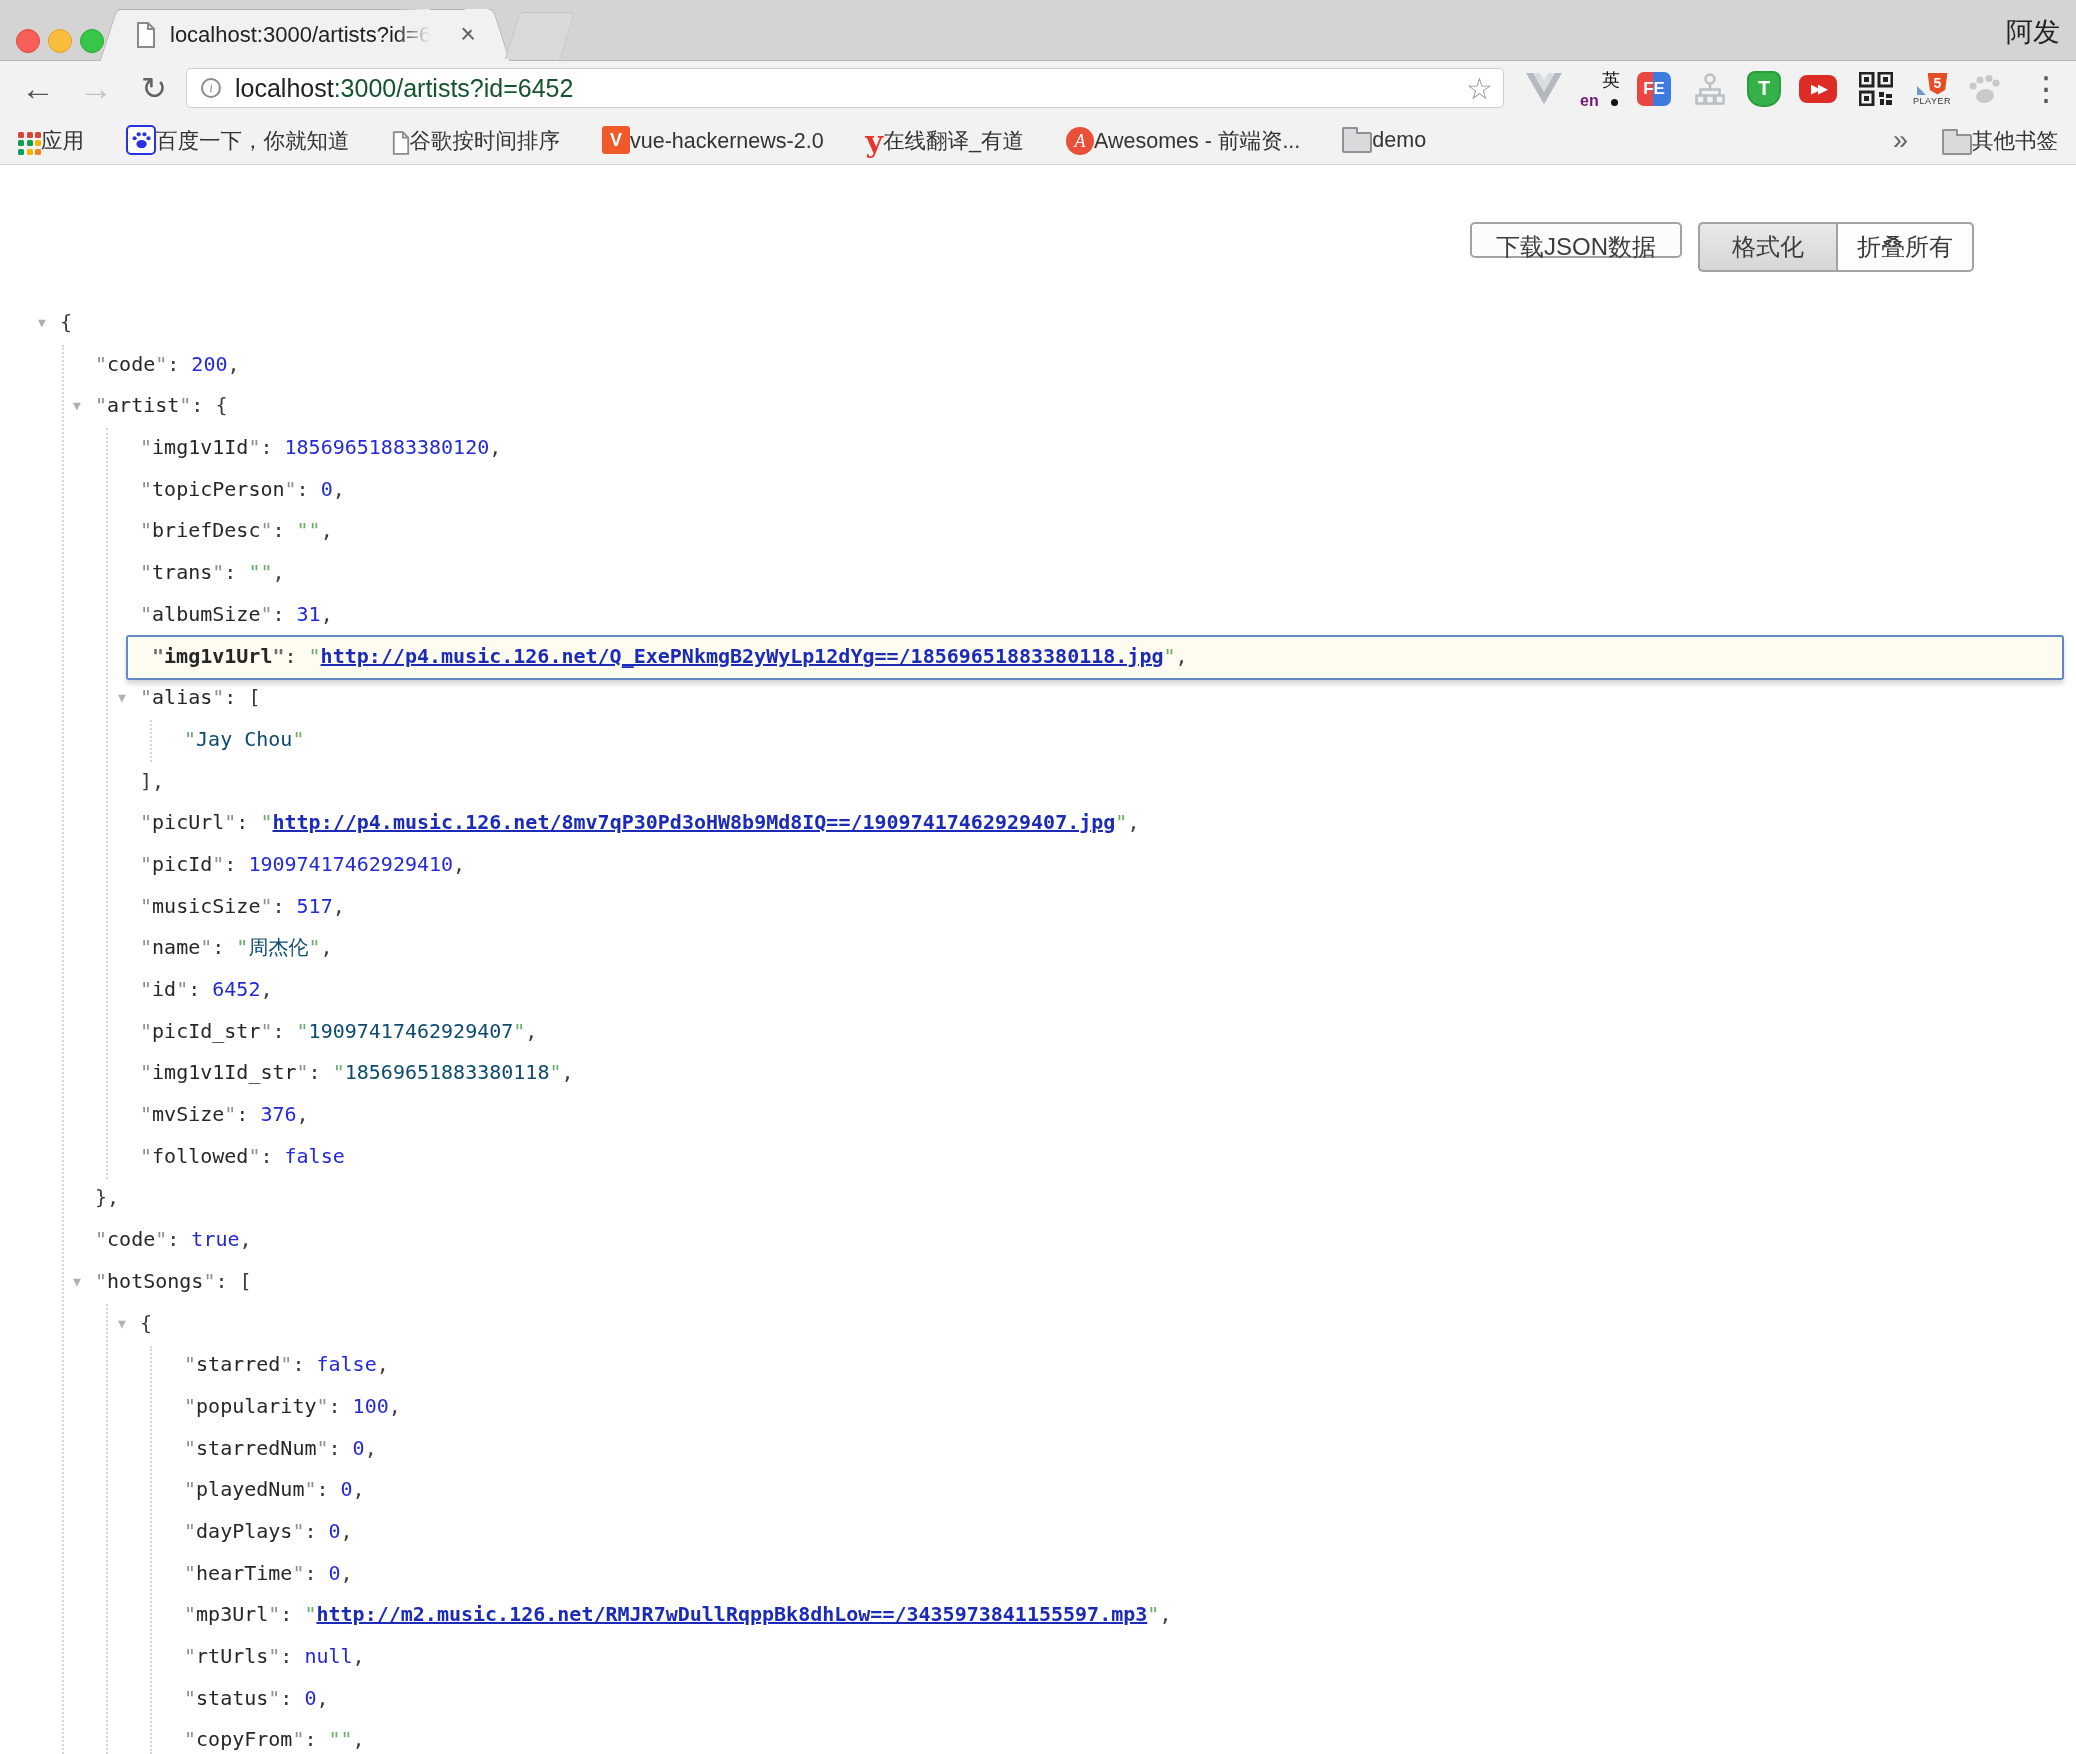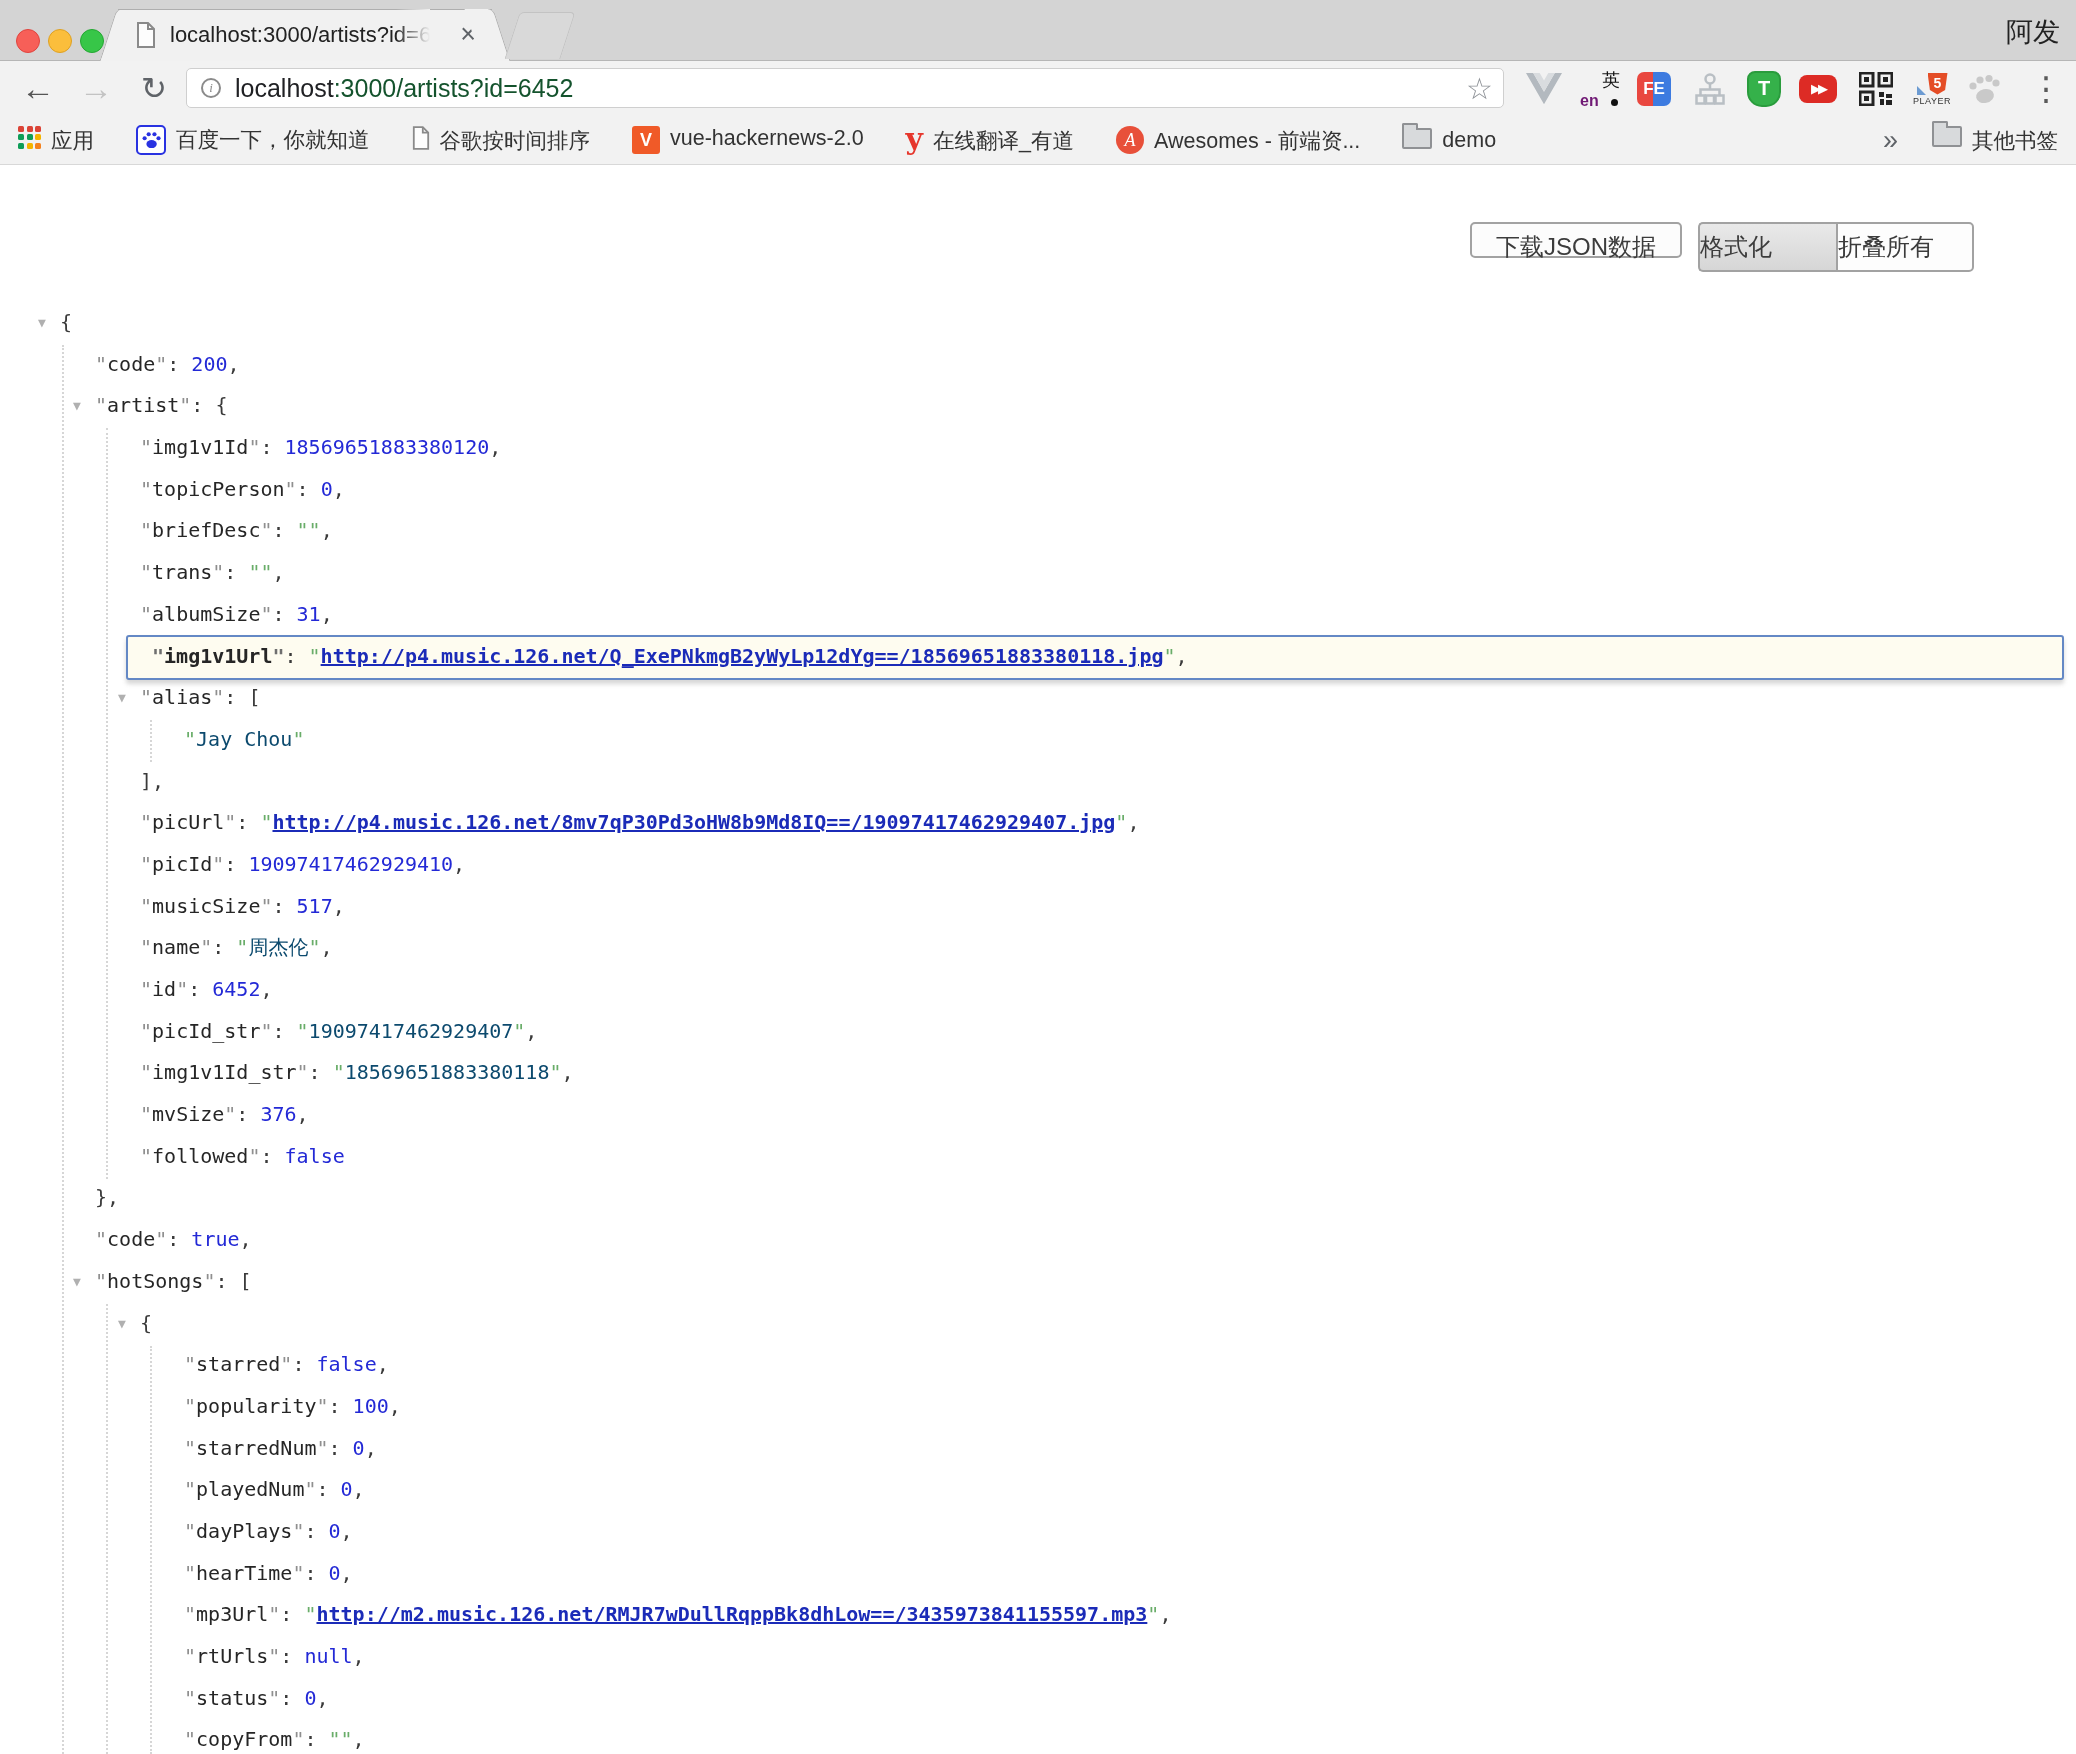--- a/index.html
+++ b/index.html
@@ -55,37 +55,37 @@
   .qr-ext{left:1856px;}
   .h5-ext{left:1906px;width:52px;flex-direction:column;gap:1px;}
   .h5-row{display:flex;align-items:flex-end;gap:2px;}
   .h5-blue{width:0;height:0;border-left:9px solid #6c9bd2;border-top:9px solid transparent;}
   .h5-shield{width:20px;height:22px;background:#e44d26;clip-path:polygon(0 0,100% 0,88% 80%,50% 100%,12% 80%);color:#fff;font-weight:bold;font-size:14px;text-align:center;line-height:20px;}
   .h5-caption{font-size:9px;color:#333;letter-spacing:.5px;}
   .paw-ext{left:1964px;}
   .menu-ic{left:2026px;width:40px;font-size:33px;color:#5a5a5a;}
   
   .bookmarks{position:absolute;left:0;top:116px;width:2076px;height:49px;background:#f2f2f2;border-bottom:1px solid #d8d8d8;box-sizing:border-box;display:flex;align-items:center;padding-left:18px;}
-  .bm{display:flex;align-items:flex-start;gap:10px;margin-right:42px;font-size:21.5px;color:#333;white-space:nowrap;}
+  .bm{display:flex;align-items:flex-end;margin-right:42px;font-size:21.5px;color:#333;white-space:nowrap;}
   .appsgrid{display:grid;grid-template-columns:repeat(3,6px);grid-template-rows:repeat(3,6px);gap:2.5px;}
   .appsgrid i{border-radius:1.5px;}
   .baidu-box{width:30px;height:30px;background:#fff;border:2px solid #2932e1;border-radius:5px;box-sizing:border-box;display:flex;align-items:center;justify-content:center;}
   .v-badge{width:28px;height:28px;background:#f05a28;border-radius:3px;color:#fff;font-weight:bold;font-size:18px;text-align:center;line-height:28px;}
   .y-badge{color:#e6362c;font-weight:bold;font-size:30px;font-family:"DejaVu Serif",serif;line-height:26px;}
   .a-badge{width:28px;height:28px;background:#e8503a;border-radius:50%;color:#fff;font-size:18px;font-family:"Liberation Serif",serif;font-style:italic;text-align:center;line-height:28px;}
   .folder{position:relative;width:30px;height:21px;background:#d8dadc;border:2px solid #8f9194;border-radius:2px;box-sizing:border-box;}
   .folder::before{content:"";position:absolute;left:-2px;top:-7px;width:12px;height:5px;background:#d8dadc;border:2px solid #8f9194;border-bottom:none;border-radius:2px 2px 0 0;}
   .bm-right{margin-left:auto;display:flex;align-items:center;gap:34px;padding-right:18px;}
   .chev{font-size:27px;color:#5f6368;}
   
   .content{position:absolute;left:0;top:165px;width:2076px;height:1589px;background:#fff;}
   .btn{position:absolute;box-sizing:border-box;border:2px solid #a2a2a2;border-radius:5px;font-size:24px;color:#3c3c3c;text-align:center;line-height:46px;background:#fcfcfc;}
   .dl-btn{left:1470px;top:57px;width:212px;height:36px;}
   .seg{position:absolute;left:1698px;top:57px;height:50px;display:flex;}
-  .seg-btn{box-sizing:border-box;border:2px solid #a2a2a2;font-size:24px;color:#3c3c3c;text-align:left;line-height:46px;height:50px;}
+  .seg-btn{box-sizing:border-box;border:2px solid #a2a2a2;font-size:24px;color:#3c3c3c;text-align:center;line-height:46px;height:50px;}
   .seg-left{width:138px;border-radius:5px 0 0 5px;background:linear-gradient(#e9e9e9,#d6d6d6);border-right:none;}
   .seg-right{width:138px;border-radius:0 5px 5px 0;background:#fdfdfd;}
   
   .guide{position:absolute;border-left:2px dotted #d6d6d6;width:0;}
   #json-lines{position:absolute;left:0;top:137px;width:2076px;font-family:"DejaVu Sans Mono",monospace;font-size:20px;}
   .jline{position:relative;height:41.7px;line-height:41.7px;white-space:nowrap;}
   .tog{position:absolute;top:0;width:24px;text-align:center;font-size:13px;color:#b0b0b0;line-height:41.7px;cursor:default;}
   .jtxt{position:relative;z-index:1;display:block;}
   .q{color:#8f8f8f;}
   .k{color:#262626;}

